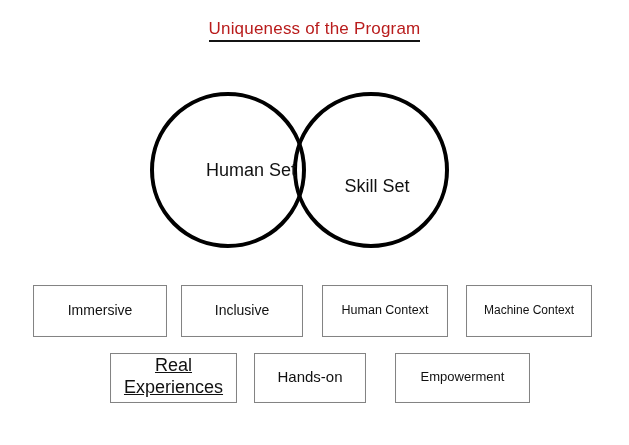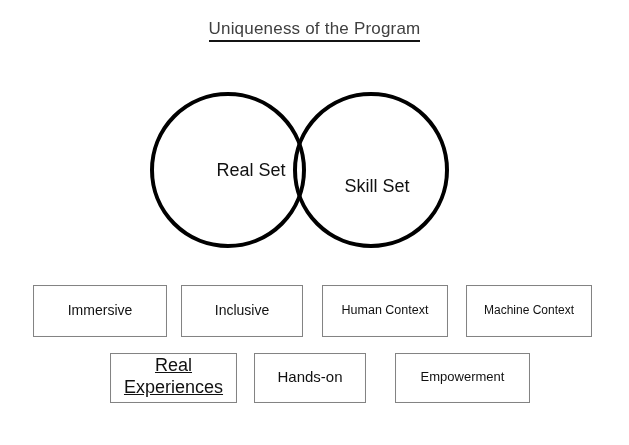--- a/index.html
+++ b/index.html
@@ -30,21 +30,21 @@
   
   .title {
     position: absolute;
     left: 0;
     top: 18px;
     width: 629px;
     text-align: center;
     font-size: 17px;
     font-weight: 400;
     letter-spacing: 0.2px;
-    color: #404040;
+    color: #b91c1c;
   }
   .title span {
     display: inline-block;
     border-bottom: 2px solid #141414;
     padding-bottom: 1px;
     line-height: 1.25;
   }
 
   
   .venn {
@@ -115,21 +115,21 @@
 
   <div class="title">
     <span>Uniqueness of the Program</span>
   </div>
 
   <div class="venn">
     <svg width="330" height="180" viewBox="0 0 330 180">
       <circle cx="88" cy="88" r="76" fill="#ffffff" stroke="#000000" stroke-width="4"></circle>
       <circle cx="231" cy="88" r="76" fill="none" stroke="#000000" stroke-width="4"></circle>
     </svg>
-    <div class="venn-label left">Real Set</div>
+    <div class="venn-label left">Human Set</div>
     <div class="venn-label right">Skill Set</div>
   </div>
 
   <div class="box r1 b-immersive">
     <span class="box-text">Immersive</span>
   </div>
   <div class="box r1 b-human">
     <span class="box-text">Human Context</span>
   </div>
   <div class="box r1 b-inclusive">

